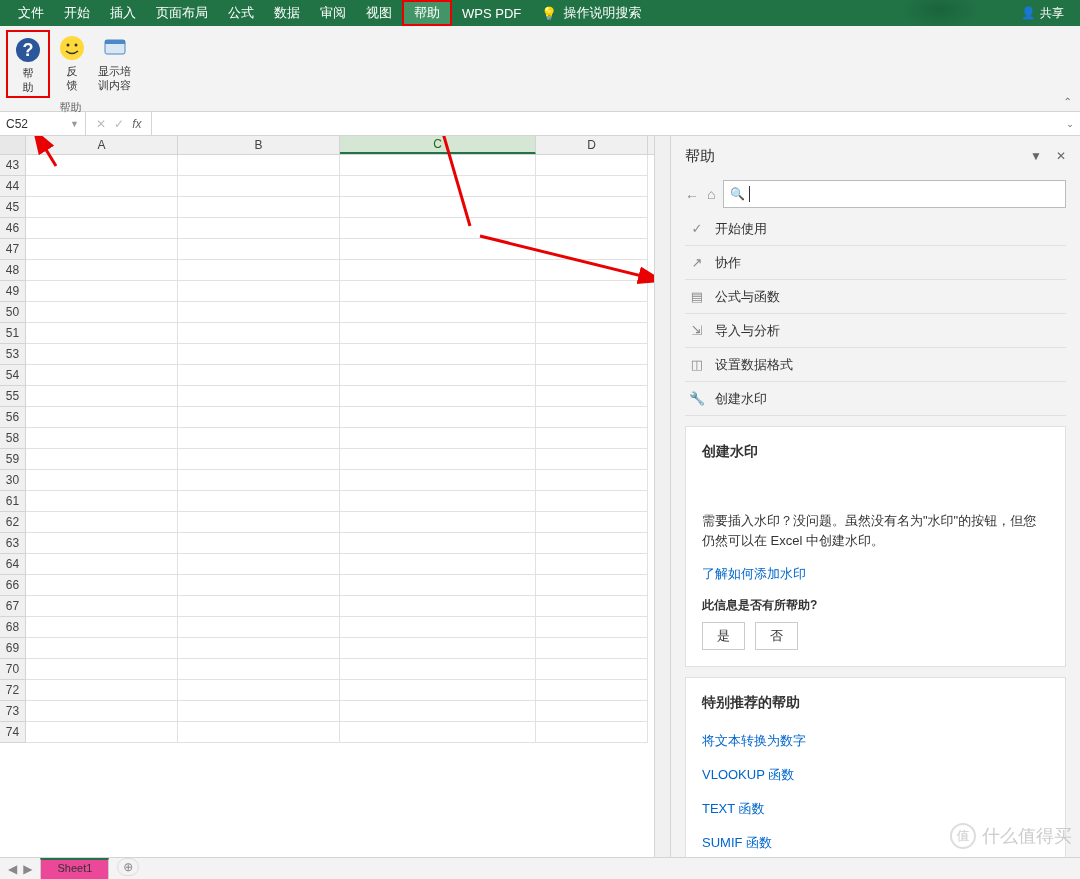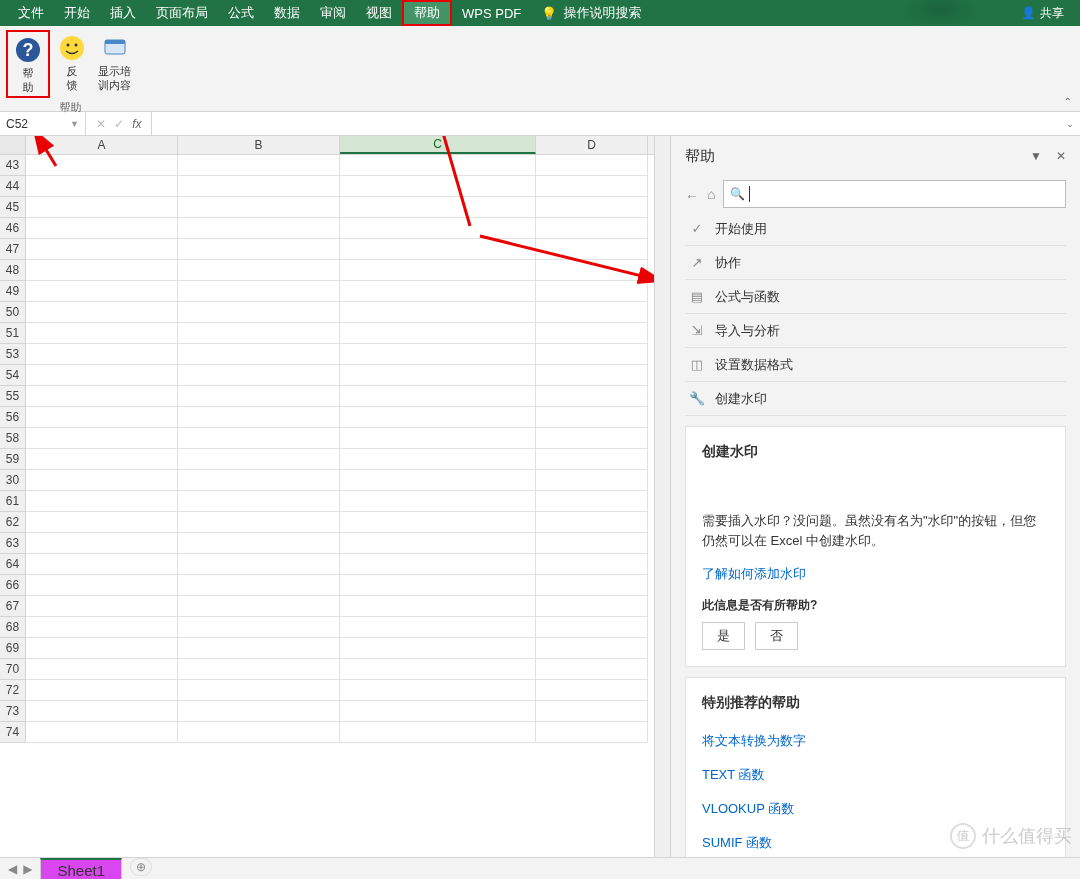--- a/index.html
+++ b/index.html
@@ -60,21 +60,21 @@
 .card-title{font-size:14px;font-weight:bold;margin-bottom:50px;}
 .card-text{font-size:13px;line-height:20px;color:#333;}
 .card-link{color:#0066cc;font-size:13px;margin-top:14px;display:inline-block;cursor:pointer;}
 .feedback{margin-top:14px;}
 .feedback-q{font-size:12px;font-weight:bold;margin-bottom:8px;}
 .fb-btns{display:flex;gap:10px;}
 .fb-btn{border:1px solid #ccc;padding:4px 14px;background:#fff;font-size:13px;cursor:pointer;}
 .rec-list .rec-link{color:#0066cc;font-size:13px;padding:8px 0;cursor:pointer;}
 .statusbar{height:22px;background:#f3f3f3;border-top:1px solid #d4d4d4;display:flex;align-items:stretch;}
 .sheet-nav{display:flex;align-items:center;gap:6px;padding:0 8px;color:#888;}
-.sheet-tab{border:1px solid #ccc;border-bottom:none;background:#d946ef;padding:2px 16px;font-size:15px;border-top:2px solid #217346;text-align:right;}
+.sheet-tab{border:1px solid #ccc;border-bottom:none;background:#ec4899;padding:2px 16px;font-size:11px;border-top:2px solid #217346;text-align:right;}
 .new-sheet{width:22px;height:18px;border:1px solid #ddd;border-radius:9px;display:flex;align-items:center;justify-content:center;color:#888;margin-left:8px;}
 .watermark{position:absolute;right:8px;bottom:30px;color:#ccc;font-size:18px;display:flex;align-items:center;gap:6px;pointer-events:none;}
 .watermark .wcircle{width:26px;height:26px;border:2px solid #ddd;border-radius:50%;display:flex;align-items:center;justify-content:center;font-size:13px;}
 </style>
 </head>
 <body>
 
 <div class="titlebar">
   <div class="tabs">
     <div class="tab">文件</div>
@@ -431,22 +431,22 @@
             <div class="fb-btn">是</div>
             <div class="fb-btn">否</div>
           </div>
         </div>
       </div>
 
       <div class="card">
         <div class="card-title" style="margin-bottom:12px;">特别推荐的帮助</div>
         <div class="rec-list" id="rec-list">
             <div class="rec-link">将文本转换为数字</div>
+            <div class="rec-link">VLOOKUP 函数</div>
             <div class="rec-link">TEXT 函数</div>
-            <div class="rec-link">VLOOKUP 函数</div>
             <div class="rec-link">SUMIF 函数</div>
           </div>
       </div>
     </div>
   </div>
 </div>
 
 <div class="statusbar">
   <div class="sheet-nav">
     <span>◀</span>

